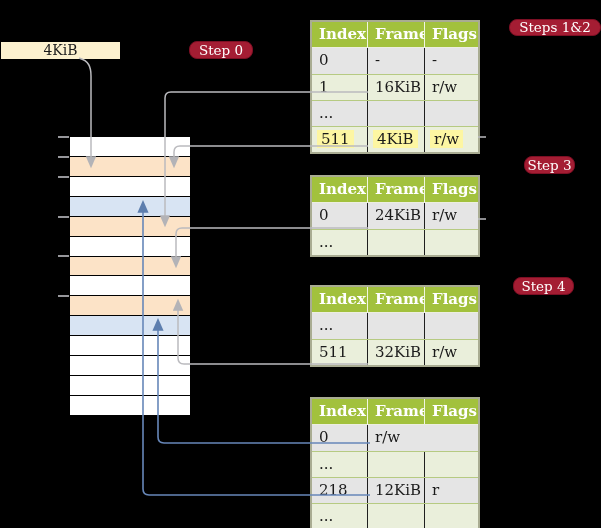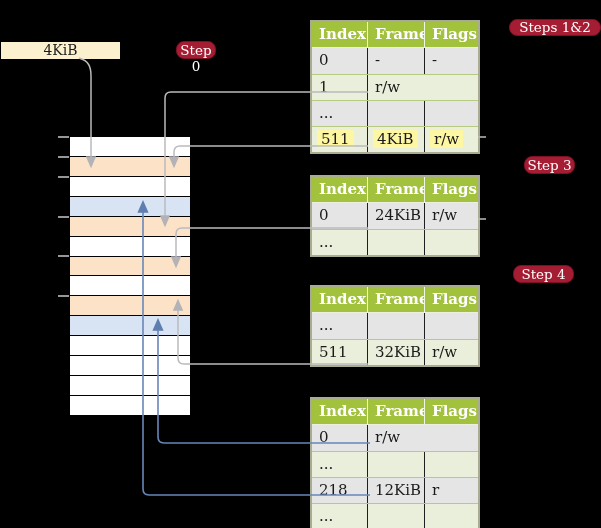--- a/index.html
+++ b/index.html
@@ -4,24 +4,24 @@
 <style>
   html,body{margin:0;padding:0;background:#000;}
   #stage{position:relative;width:601px;height:528px;background:#000;overflow:hidden;
          font-family:"DejaVu Serif","Liberation Serif",serif;}
   
   #label4kib{position:absolute;left:1px;top:42px;width:119px;height:17px;
     background:var(--label_cream);color:#1b1b1b;font-size:14px;line-height:17px;text-align:center;}
   
   .badge{position:absolute;background:var(--badge_bg);color:#fff;font-size:13.5px;
     line-height:16px;text-align:center;border:1px solid #7d0f24;border-radius:8px;box-sizing:border-box;}
-  #badge-step0 {left:176px;top:41px;width:40px;height:18px;}
+  #badge-step0 {left:189px;top:41px;width:64px;height:18px;}
   #badge-steps12{left:509px;top:19px;width:92px;height:17px;line-height:15px;}
   #badge-step3 {left:524px;top:156px;width:51px;height:18px;}
-  #badge-step4 {left:513px;top:265px;width:61px;height:18px;}
+  #badge-step4 {left:513px;top:277px;width:61px;height:18px;}
   
   #memory{position:absolute;left:70px;top:137px;width:120px;height:278px;
     display:flex;flex-direction:column;gap:1px;background:#000;}
   .mrow{flex:1;}
   .mrow.white{background:#ffffff;}
   .mrow.orange{background:var(--orange);}
   .mrow.blue{background:var(--blue);}
   .tick{position:absolute;left:58px;width:11px;height:2px;background:#97979b;margin-top:-1px;}
   
   .ptable{position:absolute;left:310px;width:170px;border:2px solid #a9ac92;
@@ -77,20 +77,21 @@
         <div class="cell hcell">Frame</div>
         <div class="cell hcell">Flags</div>
       </div>
       <div class="trow">
         <div class="cell">0</div>
         <div class="cell">-</div>
         <div class="cell">-</div>
       </div>
       <div class="trow shade">
         <div class="cell">1</div>
+        <div class="cell">16KiB</div>
         <div class="cell">r/w</div>
       </div>
       <div class="trow">
         <div class="cell">...</div>
         <div class="cell"></div>
         <div class="cell"></div>
       </div>
       <div class="trow shade">
         <div class="cell"><span class="hl">511</span></div>
         <div class="cell"><span class="hl">4KiB</span></div>

